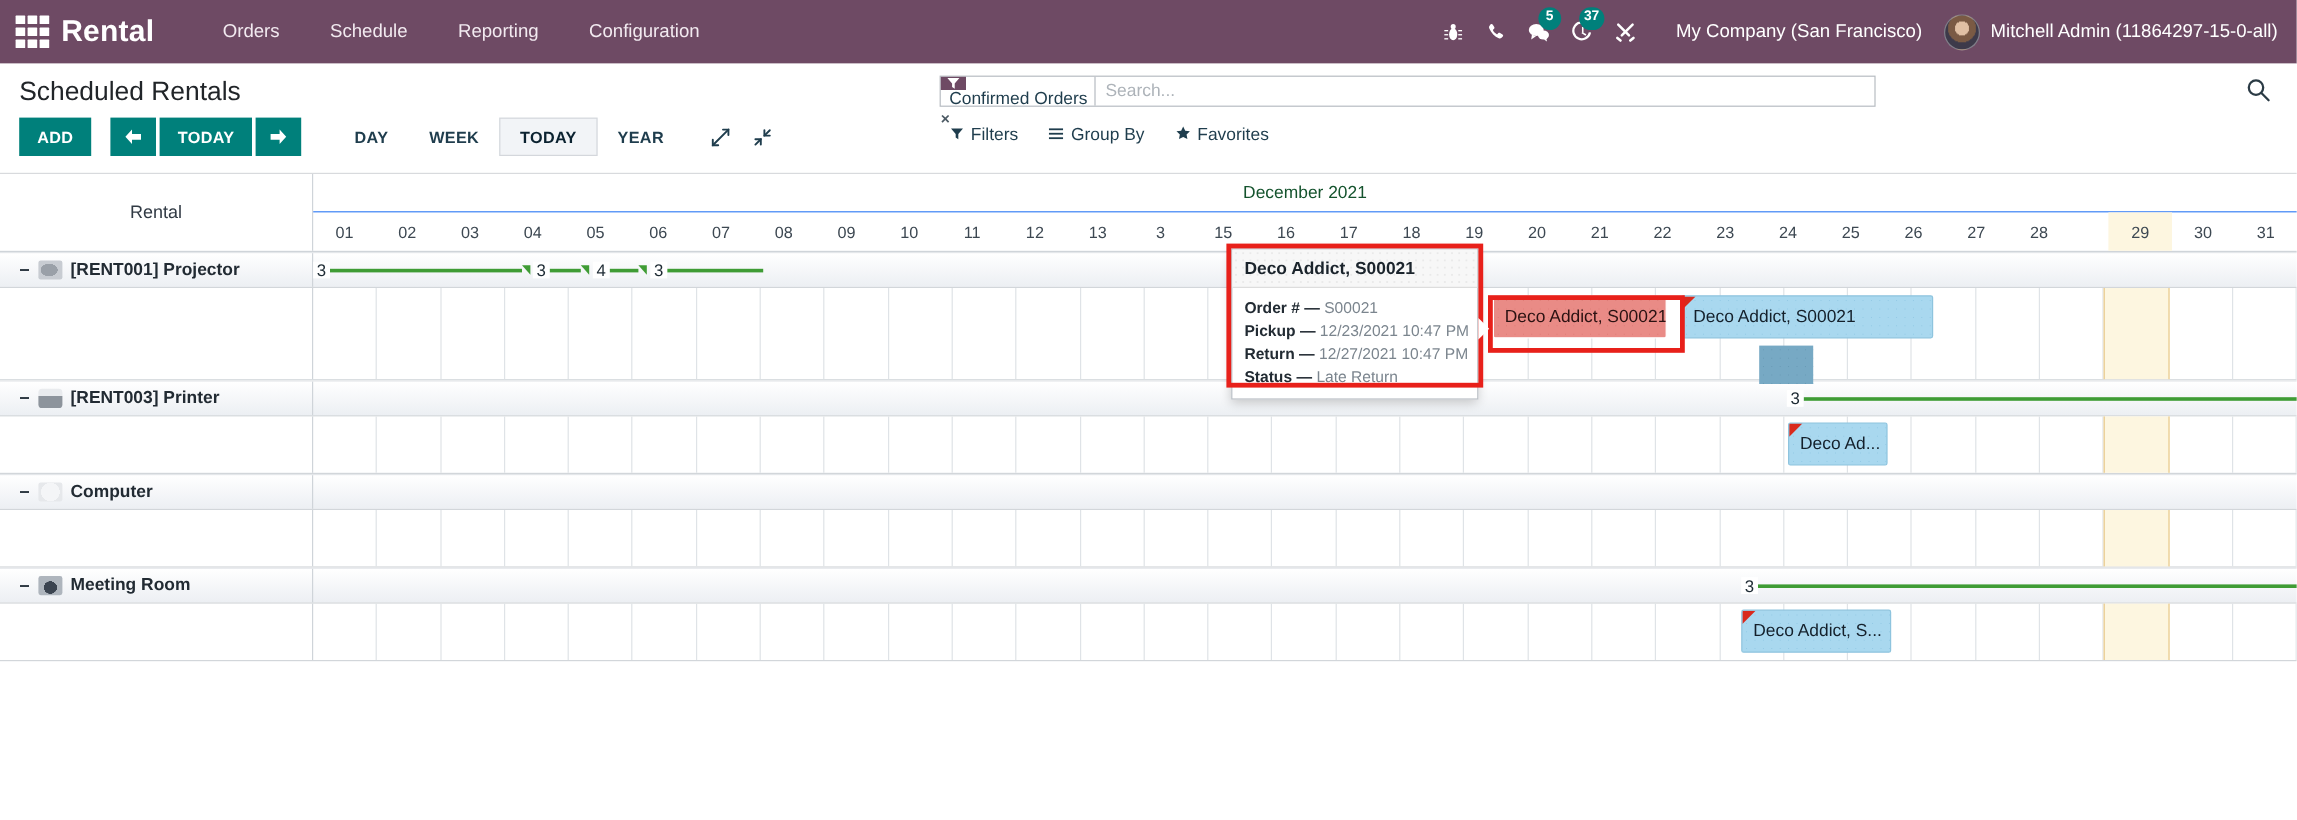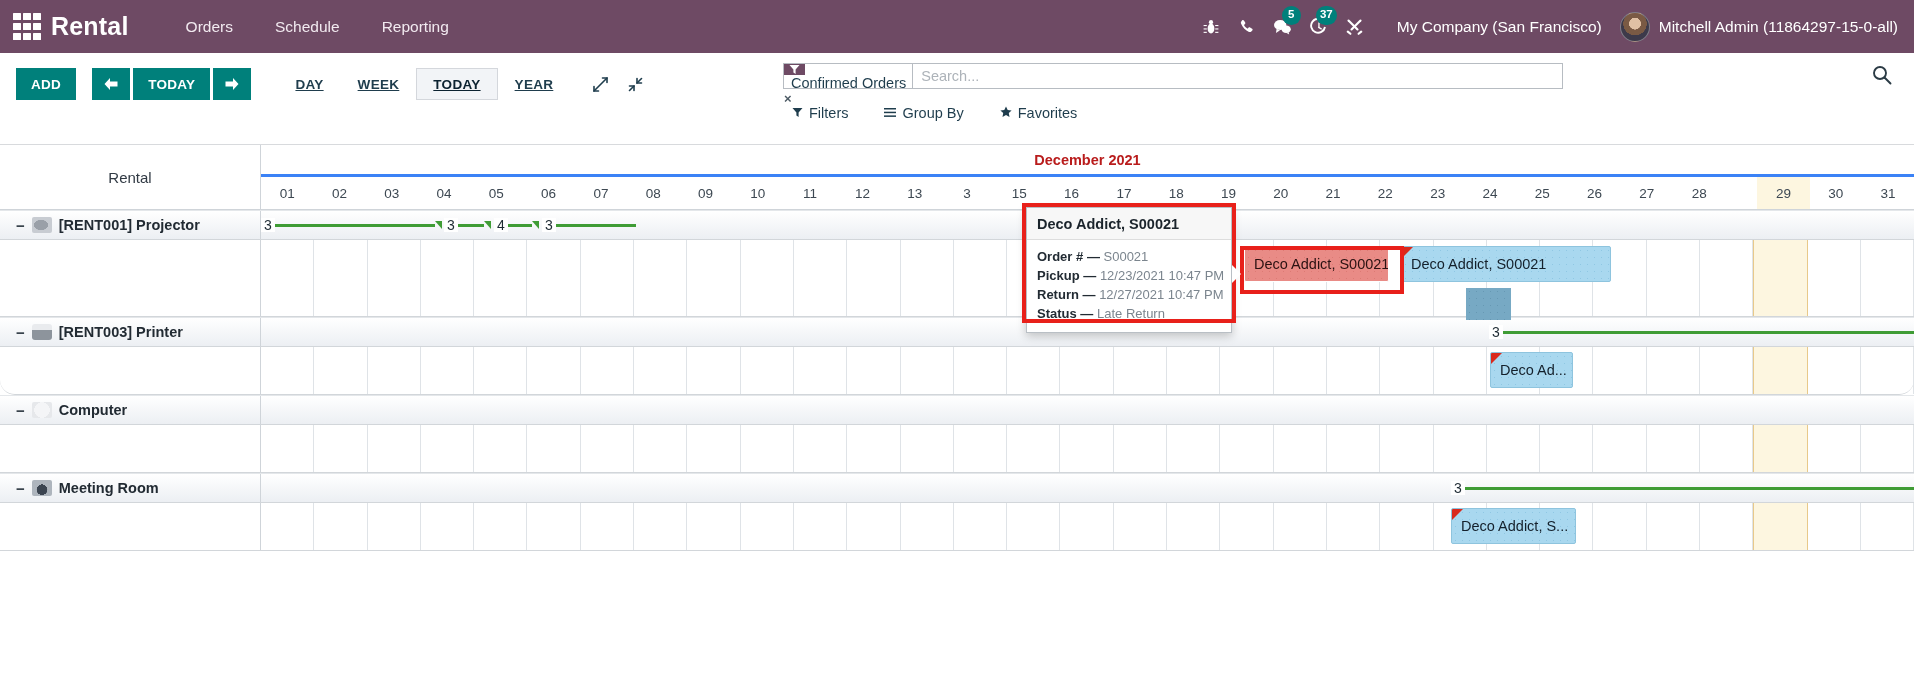--- a/index.html
+++ b/index.html
@@ -78,21 +78,21 @@
     display: flex; align-items: center; justify-content: center;
   }
   .btn-arrow { width: 38px; padding: 0; }
   .btn-group-nav { display: flex; margin-left: 16px; }
   .btn-group-nav .btn-primary + .btn-primary { margin-left: 3px; }
   .scale-group { display: flex; margin-left: 27px; }
   .scale-btn {
     background: transparent; border: 1px solid transparent;
     height: 32px; padding: 0 16px; font-size: 13.5px; font-weight: bold;
     color: #1f3d4d; letter-spacing: 0.3px; cursor: pointer; font-family: inherit;
-    display: flex; align-items: center; text-decoration: underline;
+    display: flex; align-items: center;
   }
   .scale-btn.active { background: #f2f4f7; border-color: #d4d7dc; color: #0b2230; }
   .zoom-icons { display: flex; align-items: center; margin-left: 22px; gap: 18px; }
   .zoom-icons span { cursor: pointer; color: #1f3d4d; display:flex; }
 
   .cp-right { position: absolute; left: 783px; top: 10px; right: 8px; }
   .searchbar {
     display: flex; align-items: stretch;
     border: 1px solid #b7bcc2; height: 26px; width: 780px;
     background: #fff;
@@ -114,39 +114,39 @@
     flex: 1; border: none; outline: none; padding: 0 8px;
     font-size: 14.5px; color: #495057; font-family: inherit; background: transparent;
   }
   .search-input::placeholder { color: #adb3b9; }
   .search-glass {
     position: absolute; right: 14px; top: 2px;
     color: #2b3b45; cursor: pointer;
   }
   .filters-row {
     display: flex; align-items: center; position: absolute;
-    left: 9px; top: 42px; gap: 36px;
+    left: 9px; top: 42px; gap: 26px;
   }
   .filter-link {
     display: flex; align-items: center; gap: 6px;
     font-size: 14.5px; color: #1f3d4d; cursor: pointer; white-space: nowrap;
   }
 
   
   .gantt { position: relative; width: 100%; height: 538px; background:#fff; }
   .gantt-head { display: flex; border-bottom: 1px solid #cfd4d9; height: 65px; }
   .gantt-head-left {
     width: 261px; flex: none; border-right: 1px solid #cfd4d9;
     display: flex; align-items: center; justify-content: center;
     font-size: 15px; color: #313a44;
   }
   .gantt-head-right { flex: 1; position: relative; }
   .month-label {
     height: 32px; display: flex; align-items: center; justify-content: center;
-    font-size: 14.5px; color: #b91c1c; border-bottom: 3px solid #3b82f6; font-weight: bold;
+    font-size: 14.5px; color: #14532d; border-bottom: 1px solid #3b82f6;
   }
   .days-row { display: flex; height: 32px; }
   .day-cell {
     flex: 1 1 0; min-width: 0;
     display: flex; align-items: center; justify-content: center;
     font-size: 13.5px; color: #3d4852;
   }
   .day-cell.today { background: #fdf6e0; margin-left: 32px; }
 
   .grp-row {
@@ -264,20 +264,21 @@
       <i></i>
       <i></i>
       <i></i>
       <i></i>
   </div>
   <div class="brand">Rental</div>
 
   <div class="nav-item">Orders</div>
   <div class="nav-item">Schedule</div>
   <div class="nav-item">Reporting</div>
+  <div class="nav-item">Configuration</div>
 
   <div class="nav-right">
     <div class="sysicon">
       <svg width="16" height="18" viewBox="0 0 16 18">
           <g fill="#fff">
         <ellipse cx="8" cy="10.5" rx="3.4" ry="5"></ellipse>
             <circle cx="8" cy="4.2" r="2.1"></circle>
         <rect x="7.6" y="5.6" width="0.9" height="2"></rect>
         <rect x="0.6" y="7" width="3.2" height="1.1"></rect>
             <rect x="12.2" y="7" width="3.2" height="1.1"></rect>
@@ -325,20 +326,21 @@
     <div class="company-name">My Company (San Francisco)</div>
     <div class="user-box">
       <div class="avatar"></div>
       <div class="user-name">Mitchell Admin (11864297-15-0-all)</div>
     </div>
   </div>
 </div>
 
 <div class="control-panel">
   <div class="cp-left">
+    <div class="page-title">Scheduled Rentals</div>
     <div class="btn-row">
       <button class="btn-primary">ADD</button>
       <div class="btn-group-nav">
         <button class="btn-primary btn-arrow">
           <svg width="16" height="14" viewBox="0 0 16 14">
               <path fill="#fff" d="M7 1L1.5 7 7 13v-3.6h7.5V4.6H7z"></path>
             </svg>
         </button>
         <button class="btn-primary">TODAY</button>
         <button class="btn-primary btn-arrow">
@@ -555,21 +557,21 @@
       <span class="grp-thumb thumb-printer"></span>
       <span class="grp-name">[RENT003] Printer</span>
     </div>
     <div class="grp-right">
       <div class="consol" style="left:1228px; top:4px; right:0;">
         <span class="consol-num">3</span>
         <span class="consol-line"></span>
       </div>
     </div>
   </div>
-  <div class="data-row" style="height:48px;border-radius:15px;">
+  <div class="data-row" style="height:48px;">
     <div class="dr-left"></div>
     <div class="dr-right" id="row-printer">
         <div class="slot"></div>
         <div class="slot"></div>
         <div class="slot"></div>
         <div class="slot"></div>
         <div class="slot"></div>
         <div class="slot"></div>
         <div class="slot"></div>
         <div class="slot"></div>

